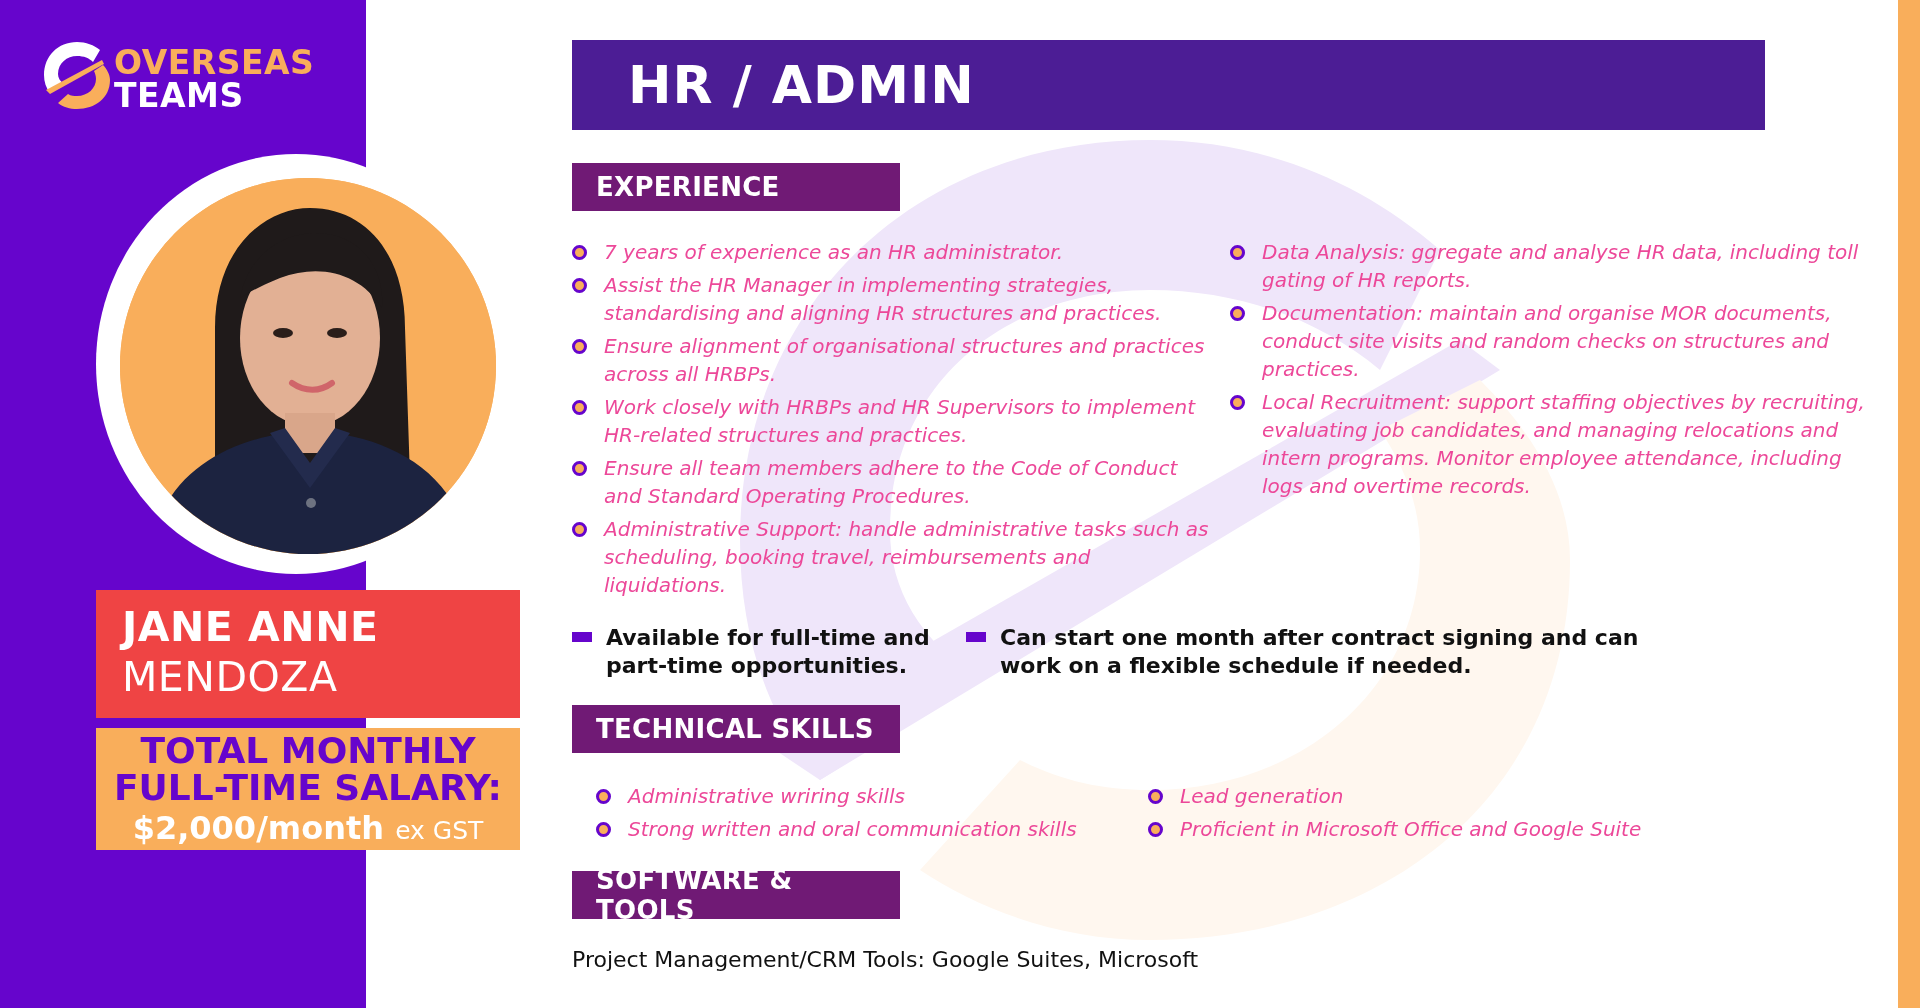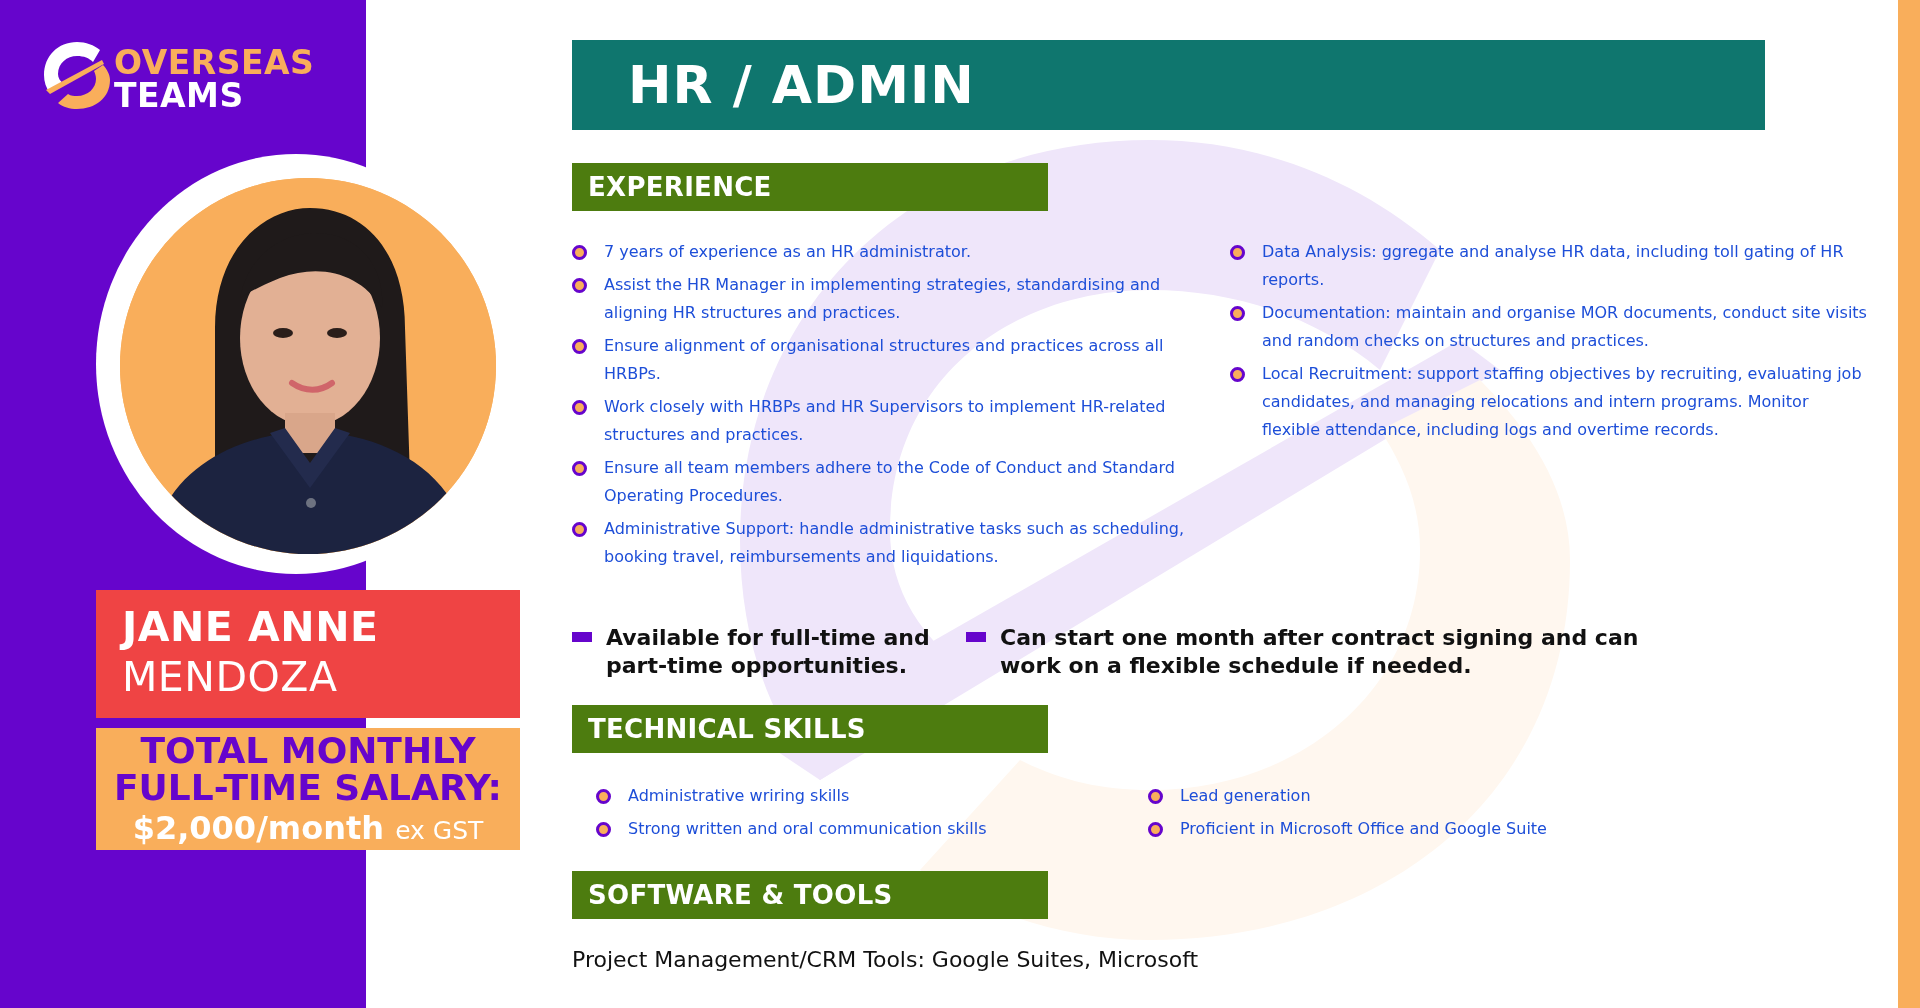--- a/index.html
+++ b/index.html
@@ -27,27 +27,27 @@
     .name-box { position: absolute; left: 96px; top: 590px; width: 424px; height: 128px; background: #ef4444; padding: 12px 0 0 26px; color: #ffffff; }
     .name-first { font-size: 41px; font-weight: bold; line-height: 50px; letter-spacing: 0.5px; }
     .name-last { font-size: 41px; line-height: 50px; letter-spacing: 0.5px; }
 
     .salary-box { position: absolute; left: 96px; top: 728px; width: 424px; height: 122px; background: #f9ae5b; text-align: center; padding-top: 4px; }
     .salary-label { color: #6605cc; font-weight: bold; font-size: 36px; line-height: 37px; }
     .salary-value { color: #ffffff; font-size: 32px; font-weight: bold; line-height: 44px; }
     .salary-suffix { color: #ffffff; font-size: 25px; font-weight: normal; }
 
     
-    .title-bar { position: absolute; left: 572px; top: 40px; width: 1193px; height: 90px; background: #0f766e; padding-left: 56px; display: flex; align-items: center; }
+    .title-bar { position: absolute; left: 572px; top: 40px; width: 1193px; height: 90px; background: #4c1d95; padding-left: 56px; display: flex; align-items: center; }
     .title-text { color: #ffffff; font-size: 52px; font-weight: bold; letter-spacing: 1px; }
 
-    .section-head { position: absolute; left: 572px; width: 476px; height: 48px; background: #4d7c0f; padding-left: 16px; display: flex; align-items: center; }
+    .section-head { position: absolute; left: 572px; width: 328px; height: 48px; background: #701a75; padding-left: 24px; display: flex; align-items: center; }
     .section-head span { color: #ffffff; font-size: 26px; font-weight: bold; letter-spacing: 0.3px; }
 
-    ul.bullets { list-style: none; position: absolute; font-size: 16px; line-height: 28px; color: #1d4ed8; }
+    ul.bullets { list-style: none; position: absolute; font-size: 20px; line-height: 28px; color: #ec4899; font-style: italic; }
     ul.bullets li { position: relative; padding-left: 32px; margin-bottom: 5px; }
     ul.bullets li .dot { position: absolute; left: 0; top: 7px; width: 15px; height: 15px; border-radius: 50%; background: #f9ae5b; border: 3px solid #6605cc; }
 
     .avail { position: absolute; top: 624px; font-size: 22px; font-weight: bold; line-height: 28px; color: #111; }
     .avail .sq { position: absolute; left: 0; top: 8px; width: 20px; height: 10px; background: #6605cc; }
     .avail .txt { padding-left: 34px; display: block; }
 
     .tools-line { position: absolute; left: 572px; top: 946px; font-size: 22px; line-height: 28px; color: #111; }
     .tools-line b { font-weight: normal; }
   </style>
@@ -119,21 +119,21 @@
   <li><span class="dot"></span><span>Assist the HR Manager in implementing strategies, standardising and aligning HR structures and practices.</span></li>
   <li><span class="dot"></span><span>Ensure alignment of organisational structures and practices across all HRBPs.</span></li>
   <li><span class="dot"></span><span>Work closely with HRBPs and HR Supervisors to implement HR-related structures and practices.</span></li>
   <li><span class="dot"></span><span>Ensure all team members adhere to the Code of Conduct and Standard Operating Procedures.</span></li>
   <li><span class="dot"></span><span>Administrative Support: handle administrative tasks such as scheduling, booking travel, reimbursements and liquidations.</span></li>
 </ul>
 
 <ul class="bullets" style="left:1230px; top:238px; width:640px;">
   <li><span class="dot"></span><span>Data Analysis: ggregate and analyse HR data, including toll gating of HR reports.</span></li>
   <li><span class="dot"></span><span>Documentation: maintain and organise MOR documents, conduct site visits and random checks on structures and practices.</span></li>
-  <li><span class="dot"></span><span>Local Recruitment: support staffing objectives by recruiting, evaluating job candidates, and managing relocations and intern programs. Monitor flexible attendance, including logs and overtime records.</span></li>
+  <li><span class="dot"></span><span>Local Recruitment: support staffing objectives by recruiting, evaluating job candidates, and managing relocations and intern programs. Monitor employee attendance, including logs and overtime records.</span></li>
 </ul>
 
 <div class="avail" style="left:572px; width:380px;">
   <span class="sq"></span>
   <span class="txt">Available for full-time and part-time opportunities.</span>
 </div>
 <div class="avail" style="left:966px; width:680px;">
   <span class="sq"></span>
   <span class="txt">Can start one month after contract signing and can work on a flexible schedule if needed.</span>
 </div>

